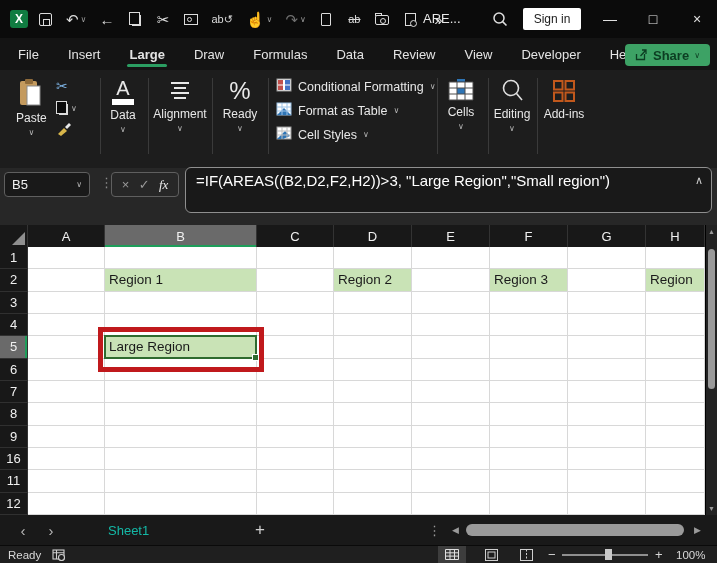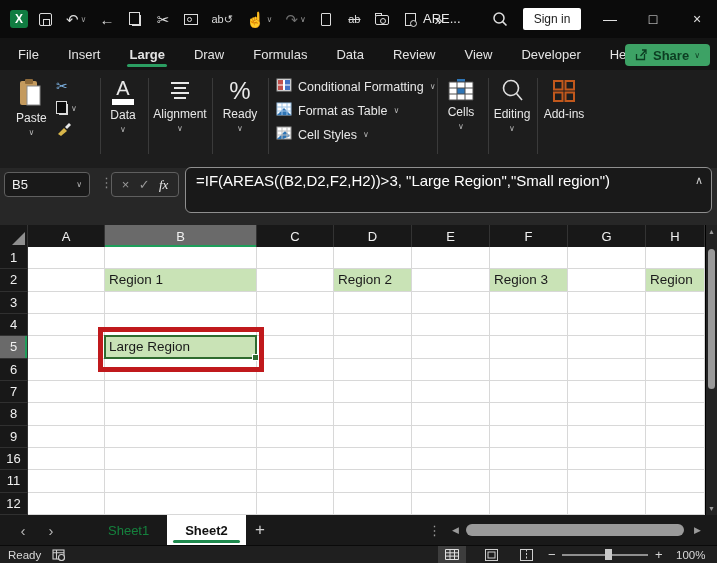--- a/index.html
+++ b/index.html
@@ -91,21 +91,21 @@
 
   
   .vscroll{position:absolute;left:705px;top:225px;width:12px;height:290px;background:#222;border-left:1px solid #000;box-sizing:border-box;}
   .vscroll .arr{position:absolute;left:0;width:11px;text-align:center;font-size:7px;color:#9a9a9a;cursor:default;}
   .vthumb{position:absolute;left:2px;top:24px;width:7px;height:140px;background:#9a9a9a;border-radius:4px;cursor:default;}
 
   
   .sheetbar{position:absolute;left:0;top:515px;width:717px;height:30px;background:#191919;display:flex;align-items:center;}
   .snav{position:absolute;top:0;height:30px;width:22px;display:flex;align-items:center;justify-content:center;color:#b9b9b9;font-size:15px;cursor:default;}
   .sheettabs{position:absolute;left:90px;top:0;height:30px;display:flex;align-items:stretch;}
-  .sheettab{padding:0 18px;display:flex;align-items:center;font-size:13px;color:#15803d;cursor:default;position:relative;}
+  .sheettab{padding:0 18px;display:flex;align-items:center;font-size:13px;color:#14b8a6;cursor:default;position:relative;}
   .sheettab.active{background:#fff;color:#111;font-weight:bold;}
   .sheettab.active::after{content:"";position:absolute;left:6px;right:6px;bottom:2px;height:3px;background:#1f8a4e;border-radius:2px;}
   .addsheet{position:absolute;left:248px;top:0;height:30px;width:24px;display:flex;align-items:center;justify-content:center;color:#cfcfcf;font-size:17px;cursor:default;}
   .sdots{position:absolute;left:428px;top:0;height:30px;display:flex;align-items:center;color:#9a9a9a;font-size:13px;cursor:default;}
   .hscroll-arr{position:absolute;top:0;height:30px;display:flex;align-items:center;color:#9a9a9a;font-size:9px;cursor:default;}
   .hthumb{position:absolute;left:466px;top:9px;width:218px;height:12px;background:#9a9a9a;border-radius:6px;cursor:default;}
 
   
   .statusbar{position:absolute;left:0;top:545px;width:717px;height:18px;background:#1f1f1f;border-top:1px solid #0a0a0a;box-sizing:border-box;font-size:11.5px;color:#d8d8d8;}
   .sb{position:absolute;top:0;height:17px;display:flex;align-items:center;cursor:default;}
@@ -513,21 +513,20 @@
     <span class="arr" style="top:3px;">▲</span>
     <div class="vthumb"></div>
     <span class="arr" style="bottom:3px;">▼</span>
   </div>
 
   <div class="sheetbar">
     <div class="snav" style="left:12px;">‹</div>
     <div class="snav" style="left:40px;">›</div>
     <div class="sheettabs">
         <div class="sheettab">Sheet1</div>
-        <div class="sheettab active">Sheet2</div>
       </div>
     <div class="addsheet">+</div>
     <div class="sdots">⋮</div>
     <div class="hscroll-arr" style="left:452px;">◀</div>
     <div class="hthumb"></div>
     <div class="hscroll-arr" style="left:694px;">▶</div>
   </div>
 
   <div class="statusbar">
     <div class="sb" style="left:8px;">Ready</div>

